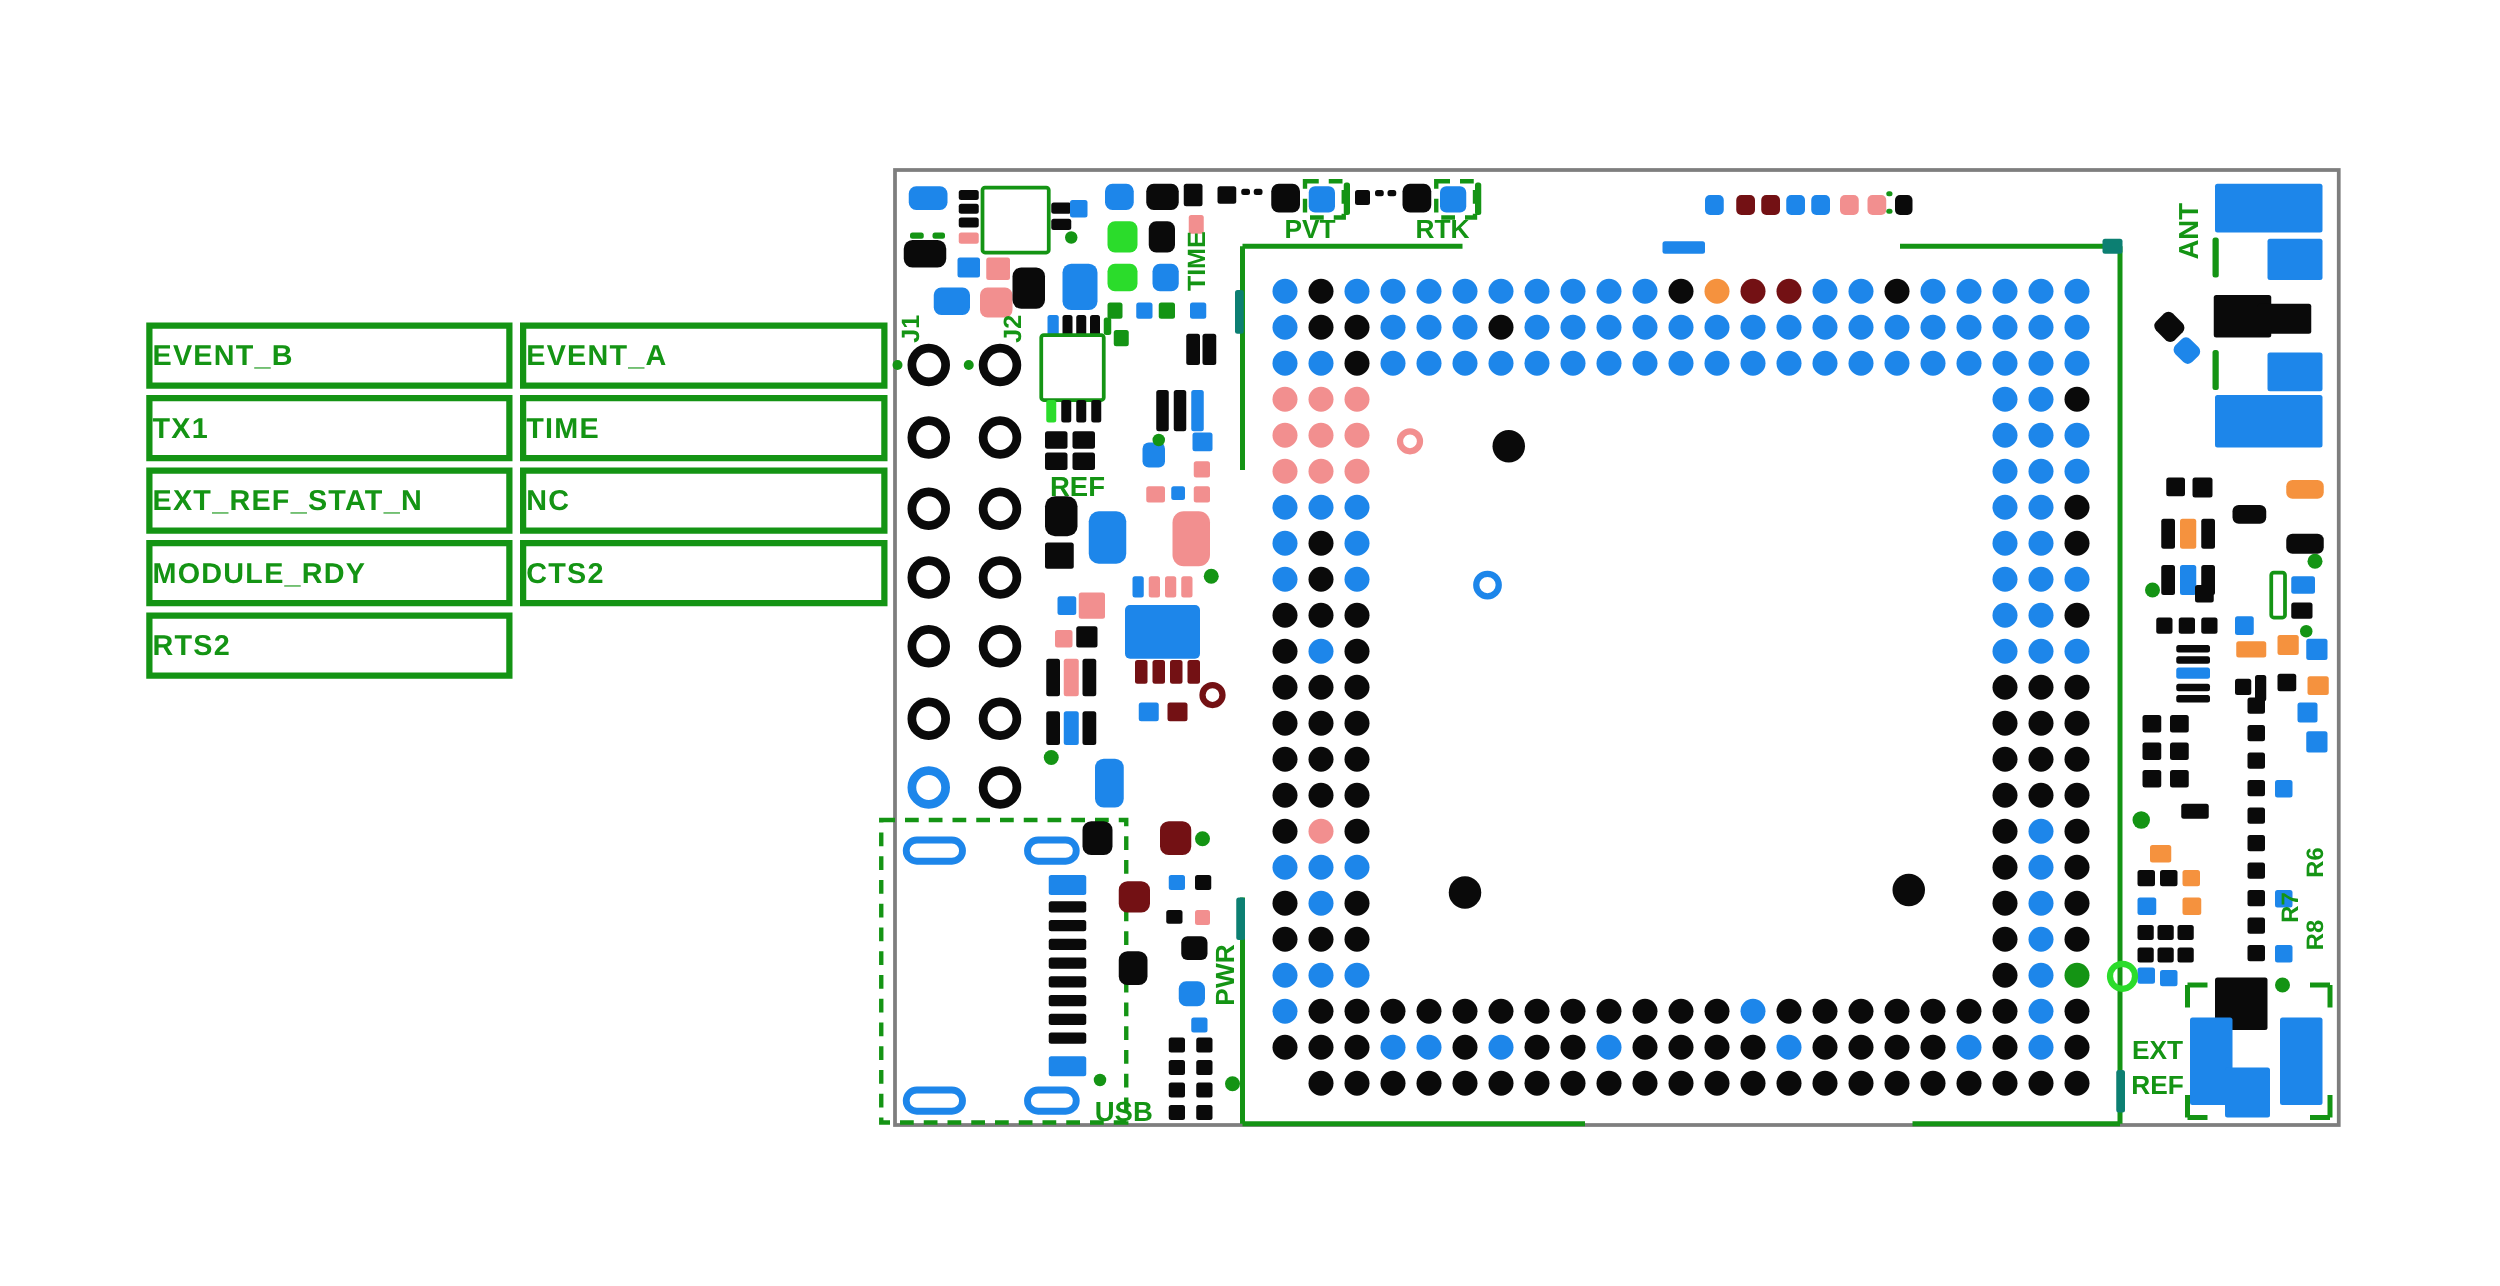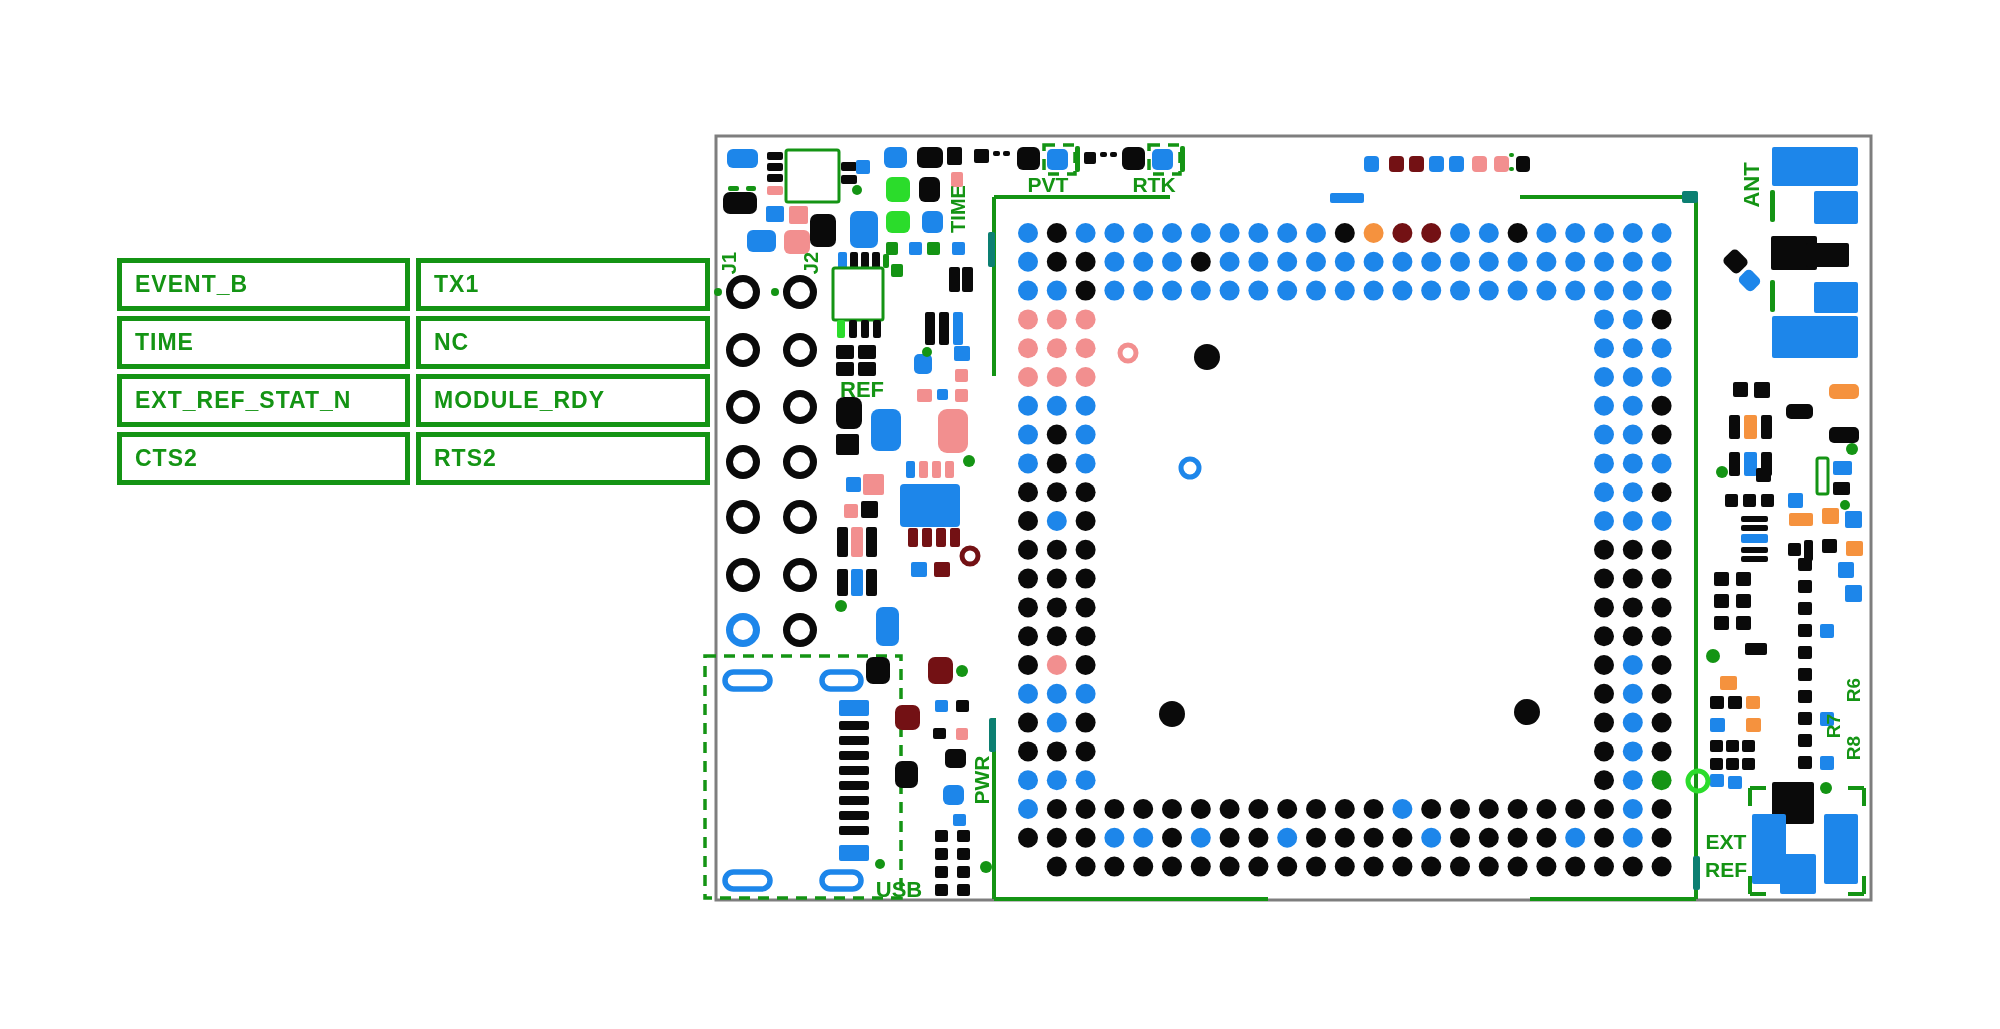--- a/index.html
+++ b/index.html
@@ -1,35 +1,36 @@
 <!DOCTYPE html>
 <html><head>
 <meta charset="utf-8">
 <style>
   html,body{margin:0;padding:0;background:#ffffff;}
   .stage{position:relative;width:2000px;height:1029px;background:#ffffff;overflow:hidden;
          font-family:"Liberation Sans", sans-serif;}
   .pin-table{position:absolute;left:117px;top:258px;display:grid;
              grid-template-columns:293px 294px;gap:5px 6px;}
   .pin-cell{height:53px;border:5px solid #149414;box-sizing:border-box;
-            display:flex;align-items:center;padding-left:13px;
+            display:flex;align-items:center;
             font-weight:700;font-size:23px;letter-spacing:1px;color:#149414;
             background:#ffffff;white-space:nowrap;}
   svg text{font-family:"Liberation Sans", sans-serif;font-weight:700;}
 </style>
 </head>
 <body>
 
 <div class="stage">
   <div class="pin-table" id="pin-table">
       <div class="pin-cell">EVENT_B</div>
+      <div class="pin-cell">EVENT_A</div>
       <div class="pin-cell">TX1</div>
       <div class="pin-cell">TIME</div>
+      <div class="pin-cell">EXT_REF_STAT_N</div>
       <div class="pin-cell">NC</div>
-      <div class="pin-cell">EXT_REF_STAT_N</div>
       <div class="pin-cell">MODULE_RDY</div>
       <div class="pin-cell">CTS2</div>
       <div class="pin-cell">RTS2</div>
     </div>
   <svg id="board-svg" width="2000" height="1029" viewBox="0 0 2000 1029" style="position:absolute;left:0;top:0;">
       <rect x="716" y="136" width="1155" height="764" fill="#ffffff" stroke="#7e7e7e" stroke-width="3"></rect>
       <rect x="705" y="656" width="196" height="242" fill="none" stroke="#149414" stroke-width="3.5" stroke-dasharray="11 8"></rect>
       <rect x="1044" y="145" width="31" height="29" fill="none" stroke="#149414" stroke-width="3.5" stroke-dasharray="11 8"></rect>
       <rect x="1149" y="145" width="31" height="29" fill="none" stroke="#149414" stroke-width="3.5" stroke-dasharray="11 8"></rect>
       <line x1="994" y1="197" x2="1170" y2="197" stroke="#149414" stroke-width="4"></line>

